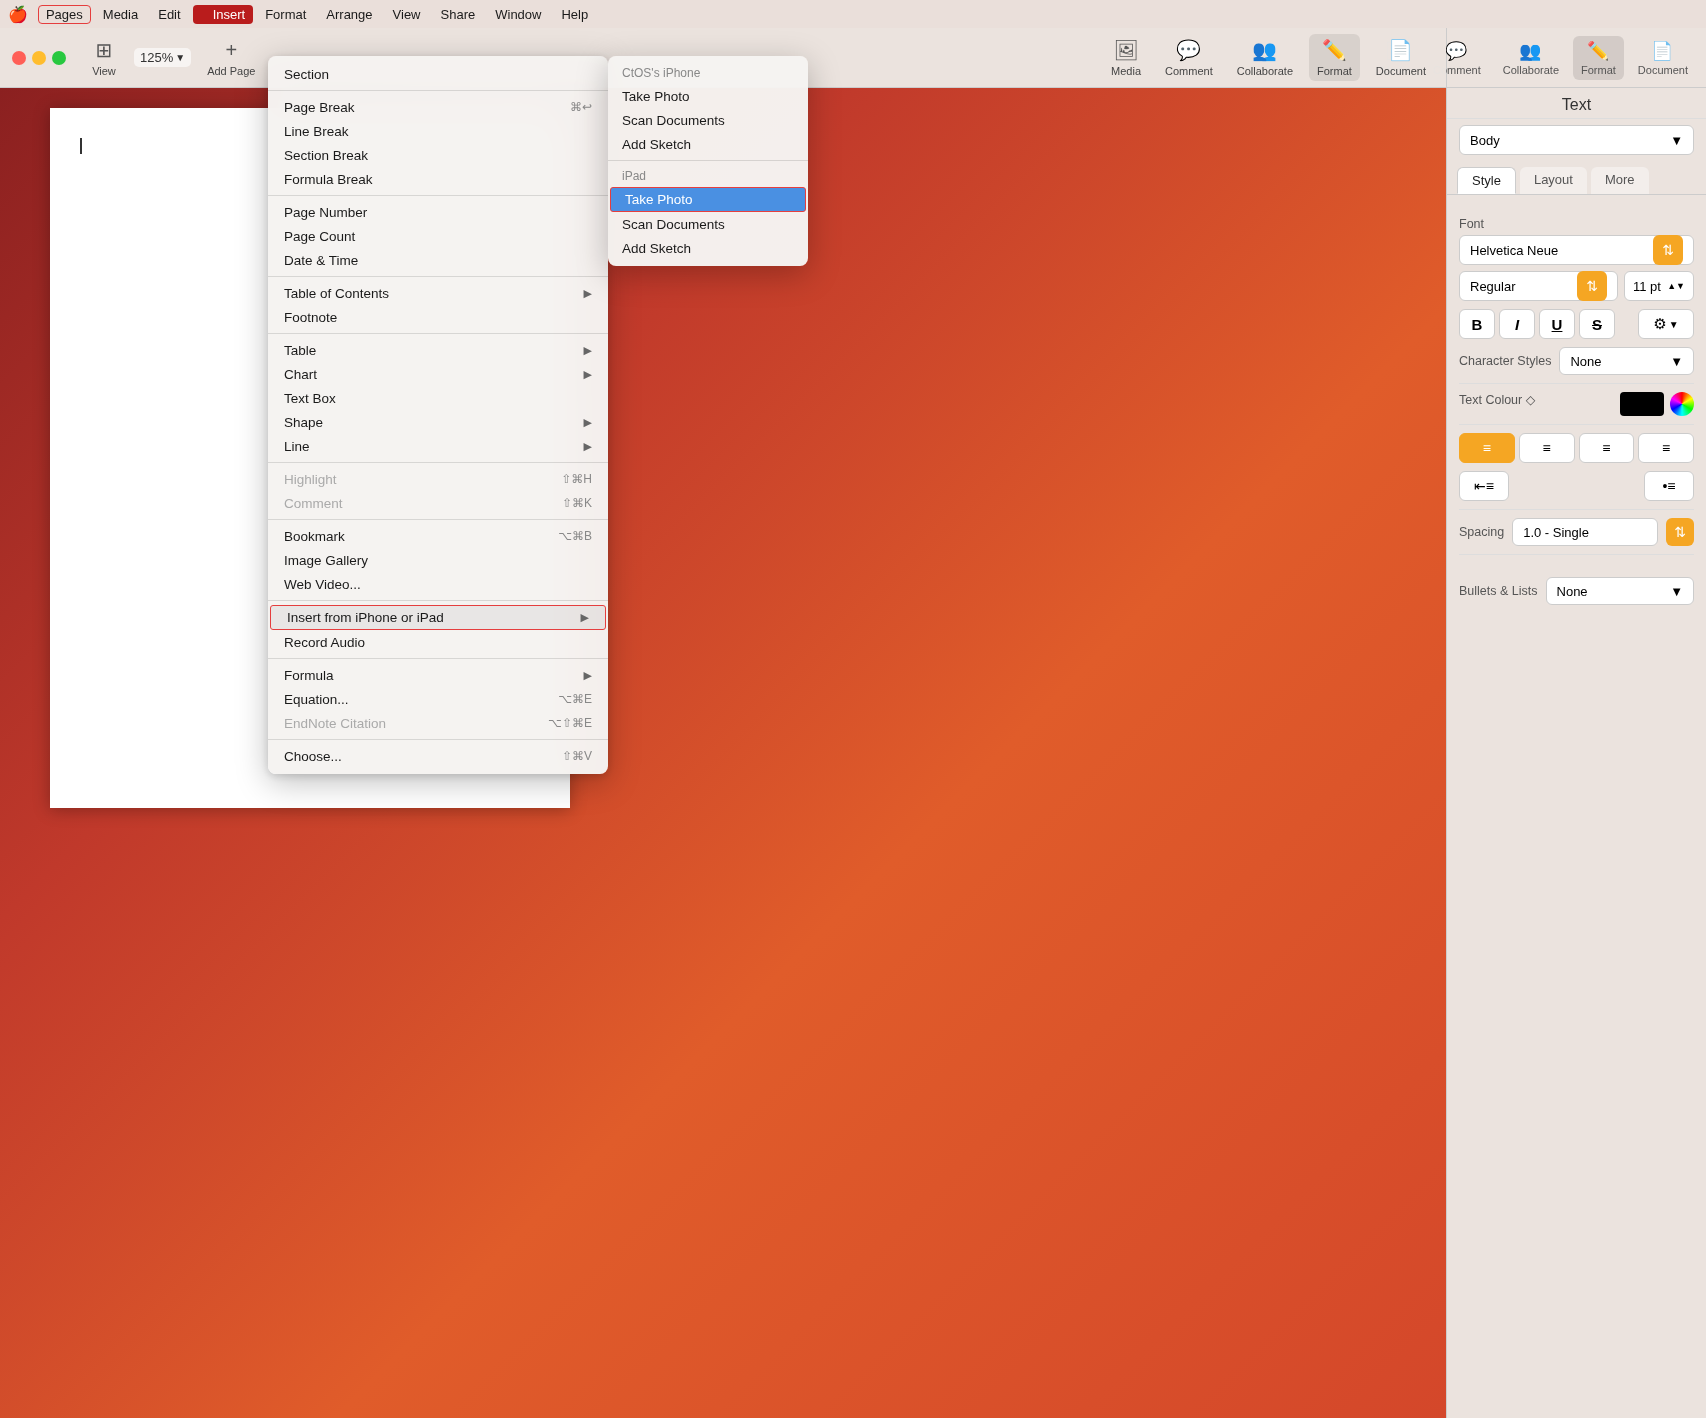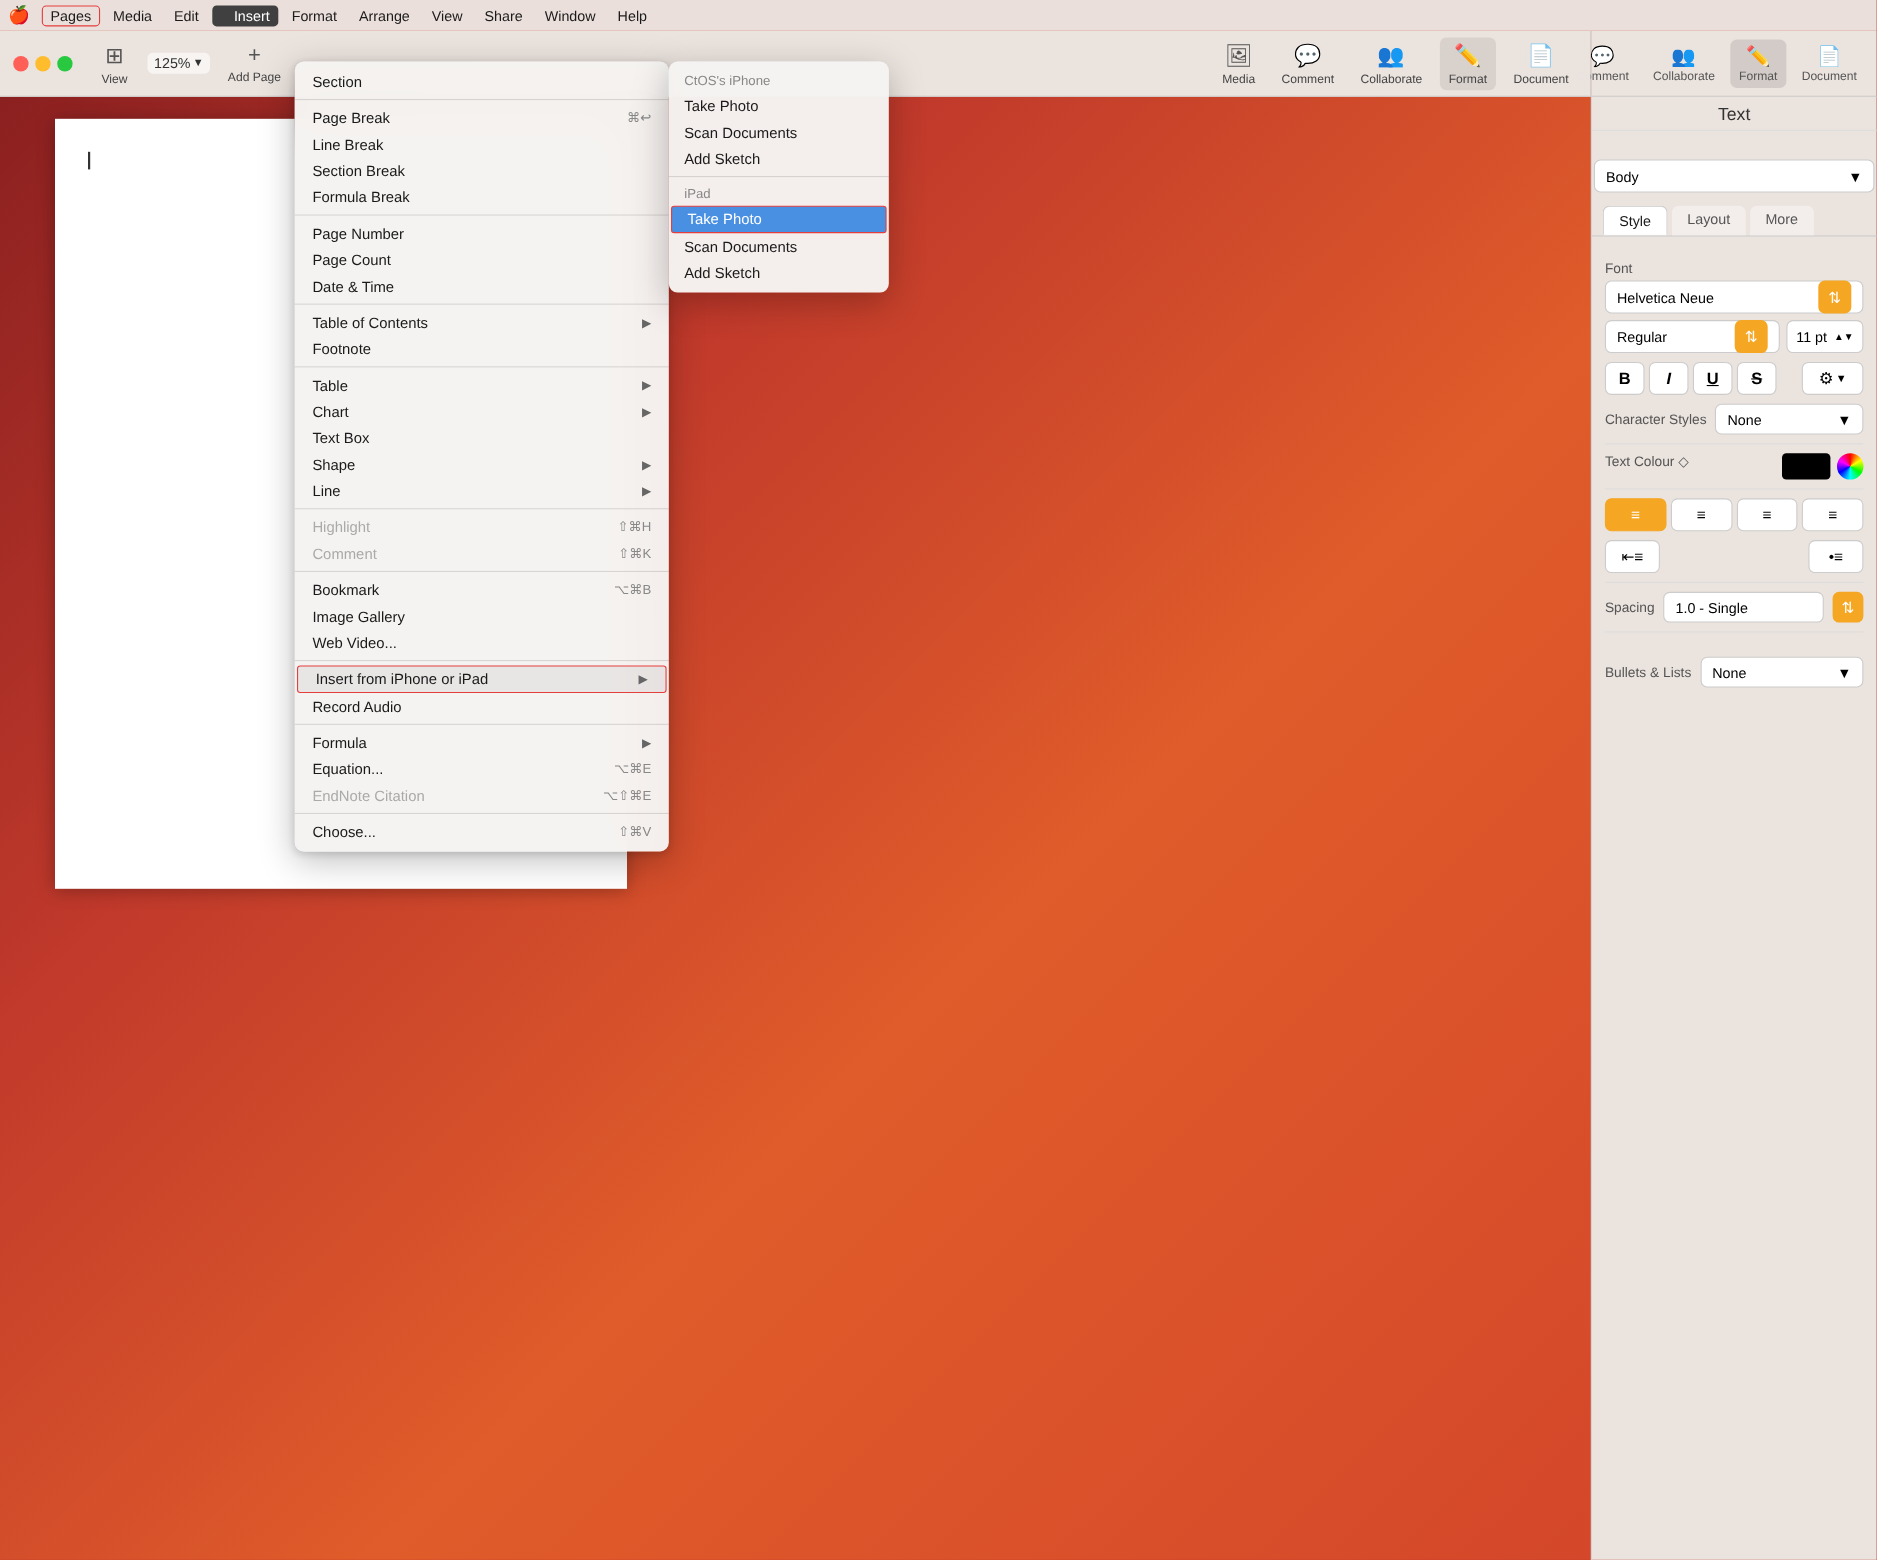--- a/index.html
+++ b/index.html
@@ -32,21 +32,21 @@
     }
     .menubar-item {
       padding: 2px 8px;
       border-radius: 4px;
       font-size: 13px;
       color: #1a1a1a;
       cursor: pointer;
       white-space: nowrap;
     }
     .menubar-item.active {
-      background: #404040;
+      background: #b91c1c;
       color: white;
       padding-left: 20px;
     }
     .menubar-item.pages-active {
       border: 1.5px solid #e53e3e;
       color: #1a1a1a;
       padding: 1px 7px;
     }
 
     
@@ -751,21 +751,21 @@
         <span>Format</span>
       </div>
       <div class="panel-tb-btn">
         <span class="ptb-icon">📄</span>
         <span>Document</span>
       </div>
     </div>
 
     <div class="panel-header-title">Text</div>
 
-    <div style="padding:0 2px 6px;margin-top:20px;">
+    <div style="padding:0 12px 6px;">
       <div class="panel-dropdown">
         <span>Body</span>
         <span>▼</span>
       </div>
     </div>
 
     <div class="panel-tabs">
       <div class="panel-tab active">Style</div>
       <div class="panel-tab">Layout</div>
       <div class="panel-tab">More</div>

